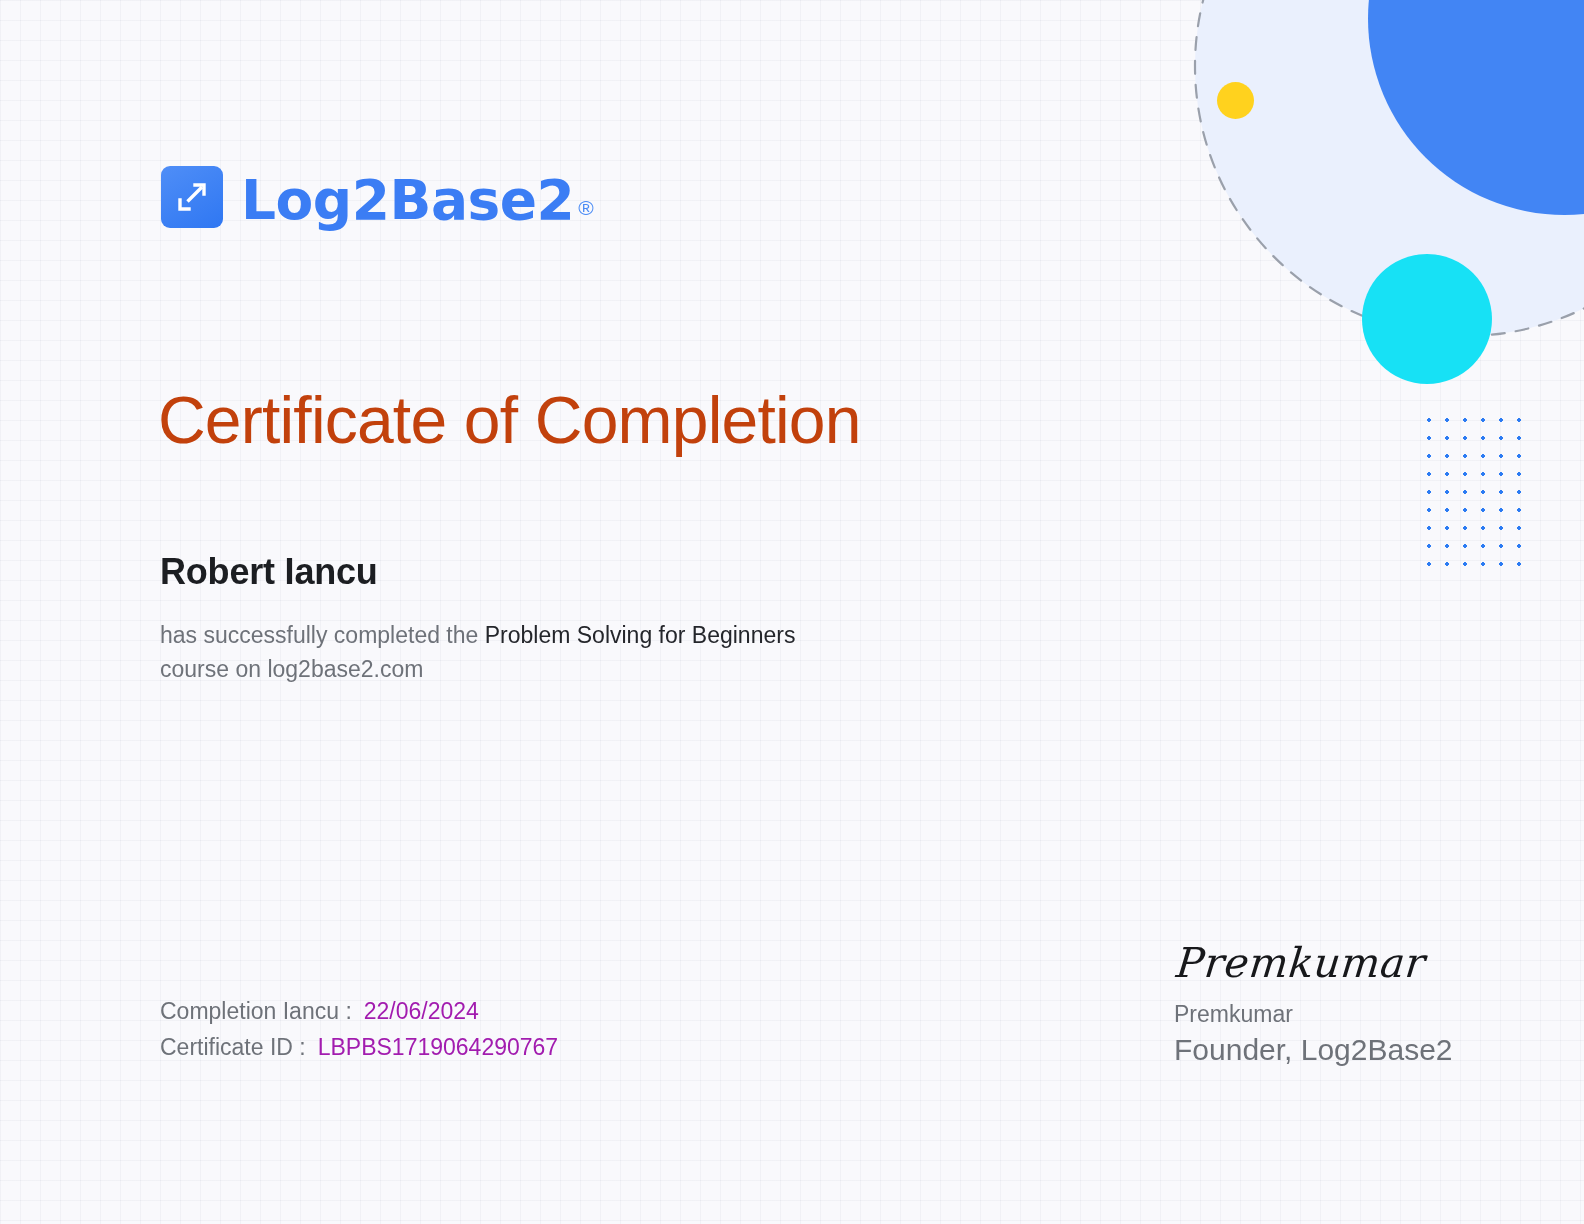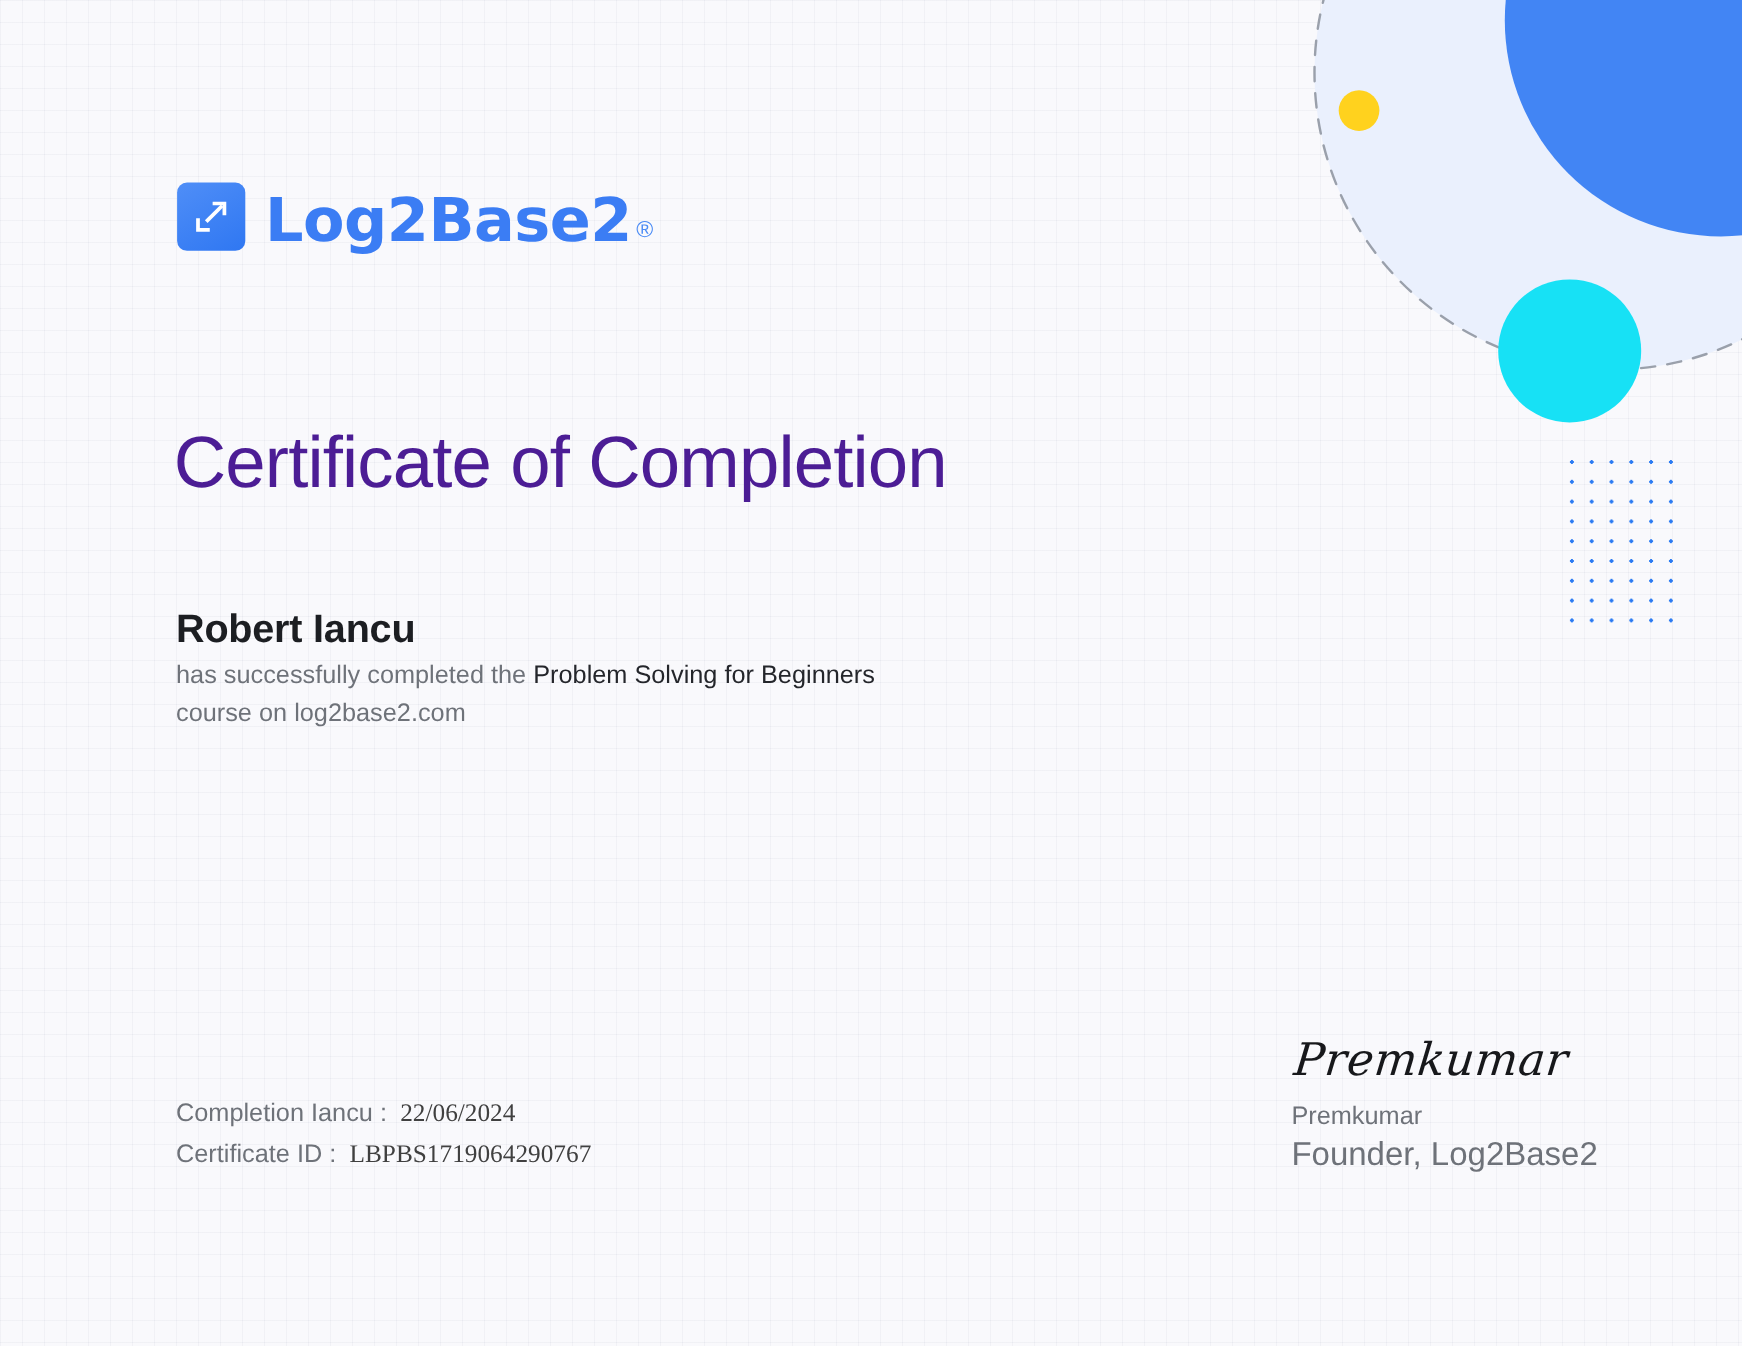--- a/index.html
+++ b/index.html
@@ -144,21 +144,21 @@
     font-family: "Liberation Sans", sans-serif;
   }
 
   
   .cert-title {
     position: absolute;
     left: 158px;
     top: 380px;
     font-size: 66px;
     line-height: 80px;
-    color: #4c1d95;
+    color: #c2410c;
     font-weight: 400;
     letter-spacing: -0.8px;
     white-space: nowrap;
     text-align: right;
   }
 
   .recipient-name {
     position: absolute;
     left: 160px;
     top: 548px;
@@ -166,21 +166,21 @@
     line-height: 48px;
     font-weight: 700;
     color: #1c1e22;
     letter-spacing: -0.2px;
     white-space: nowrap;
   }
 
   .completion-text {
     position: absolute;
     left: 160px;
-    top: 596px;
+    top: 618px;
     font-size: 23px;
     line-height: 34px;
     color: #6e7279;
     max-width: 760px;
   }
   .completion-text .course {
     color: #24262b;
   }
 
   
@@ -190,23 +190,22 @@
     top: 993px;
     font-size: 23px;
     line-height: 36px;
     color: #6e7279;
   }
   .meta .meta-row {
     display: block;
     white-space: nowrap;
   }
   .meta .meta-value {
-    color: #404040;
+    color: #a21caf;
     margin-left: 12px;
-    font-family: Liberation Serif, serif;
   }
 
   
   .sign-block {
     position: absolute;
     left: 1174px;
     top: 938px;
     width: 340px;
   }
   .signature {

